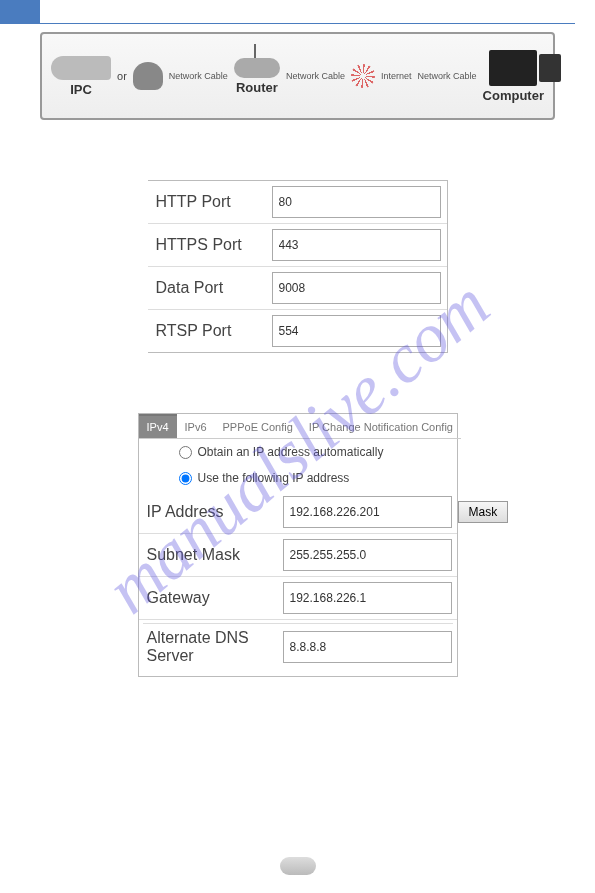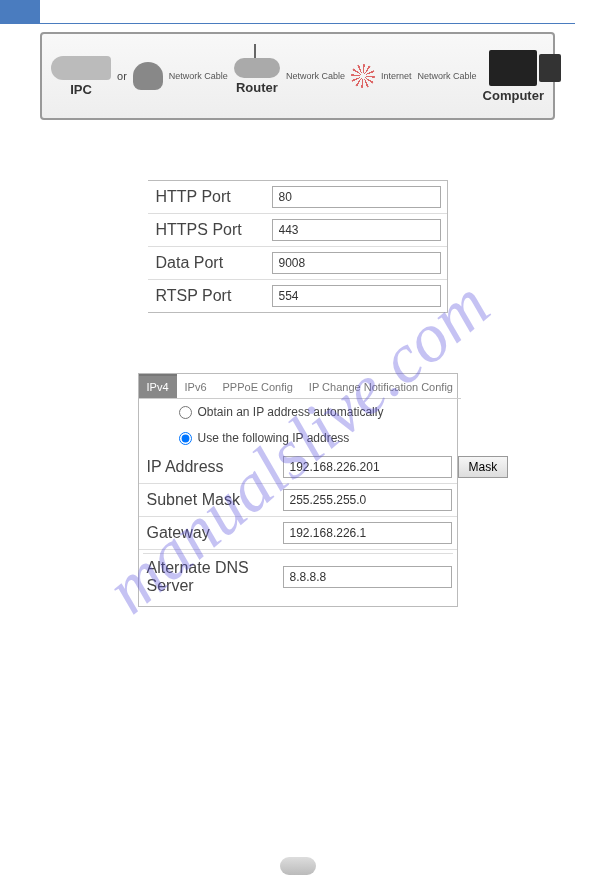--- a/index.html
+++ b/index.html
@@ -106,21 +106,21 @@
   }
   .panel.ports .row:last-child { border-bottom: none; justify-content: space-between; }
   .row-label {
     flex: 0 0 110px;
     color: #444;
     font-size: 16px;
   }
   .panel.ip .row-label { flex: 0 0 130px; }
   .row input[type=text] {
     flex: 0 0 110px;
-    height: 22px;
+    height: 32px;
     border: 1px solid #aaa;
     padding: 0 6px;
     font-size: 12px;
     background: #fff;
     color: #333;
   }
   .row .btn {
     height: 22px;
     padding: 0 10px;
     border: 1px solid #999;

